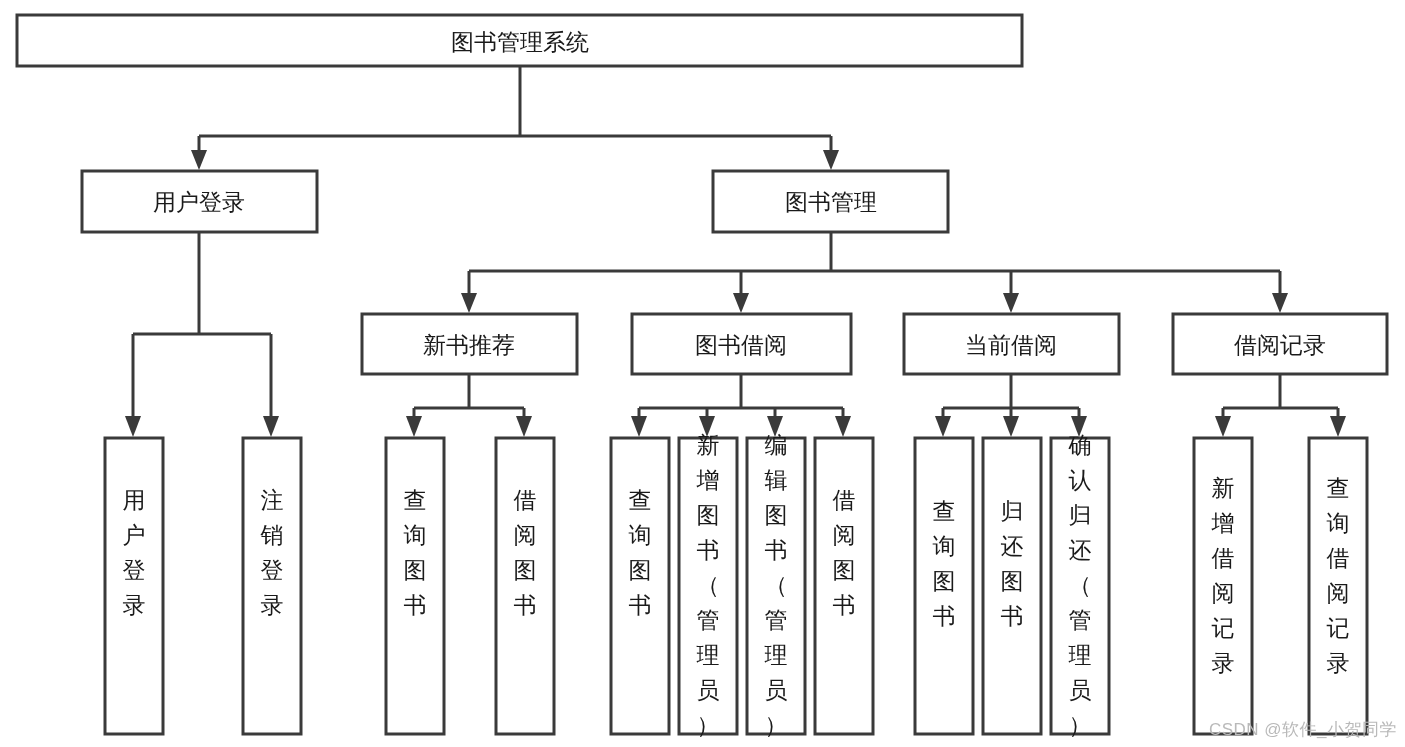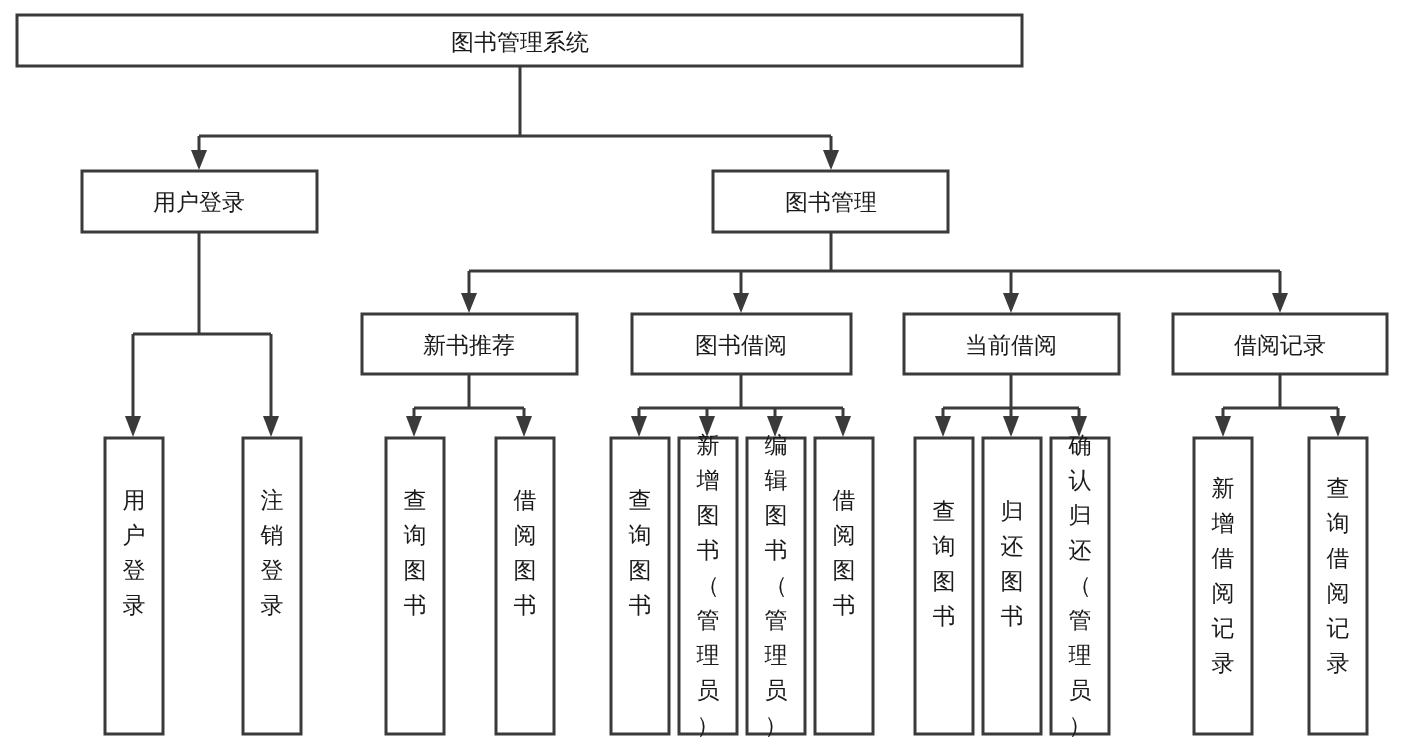--- a/index.html
+++ b/index.html
@@ -226,13 +226,14 @@
       <rect class="node-box" x="1194" y="438" width="58" height="296"></rect>
       <text class="node-label-v vtext" x="1223" y="575"><tspan x="1223" y="487.5">新</tspan><tspan x="1223" y="522.5">增</tspan><tspan x="1223" y="557.5">借</tspan><tspan x="1223" y="592.5">阅</tspan><tspan x="1223" y="627.5">记</tspan><tspan x="1223" y="662.5">录</tspan></text>
     </g>
     <g>
       <rect class="node-box" x="1309" y="438" width="58" height="296"></rect>
       <text class="node-label-v vtext" x="1338" y="575"><tspan x="1338" y="487.5">查</tspan><tspan x="1338" y="522.5">询</tspan><tspan x="1338" y="557.5">借</tspan><tspan x="1338" y="592.5">阅</tspan><tspan x="1338" y="627.5">记</tspan><tspan x="1338" y="662.5">录</tspan></text>
     </g>
 
   </svg>
 
+  <div class="watermark">CSDN @软件_小贺同学</div>
 </div>
 
 </body></html>

